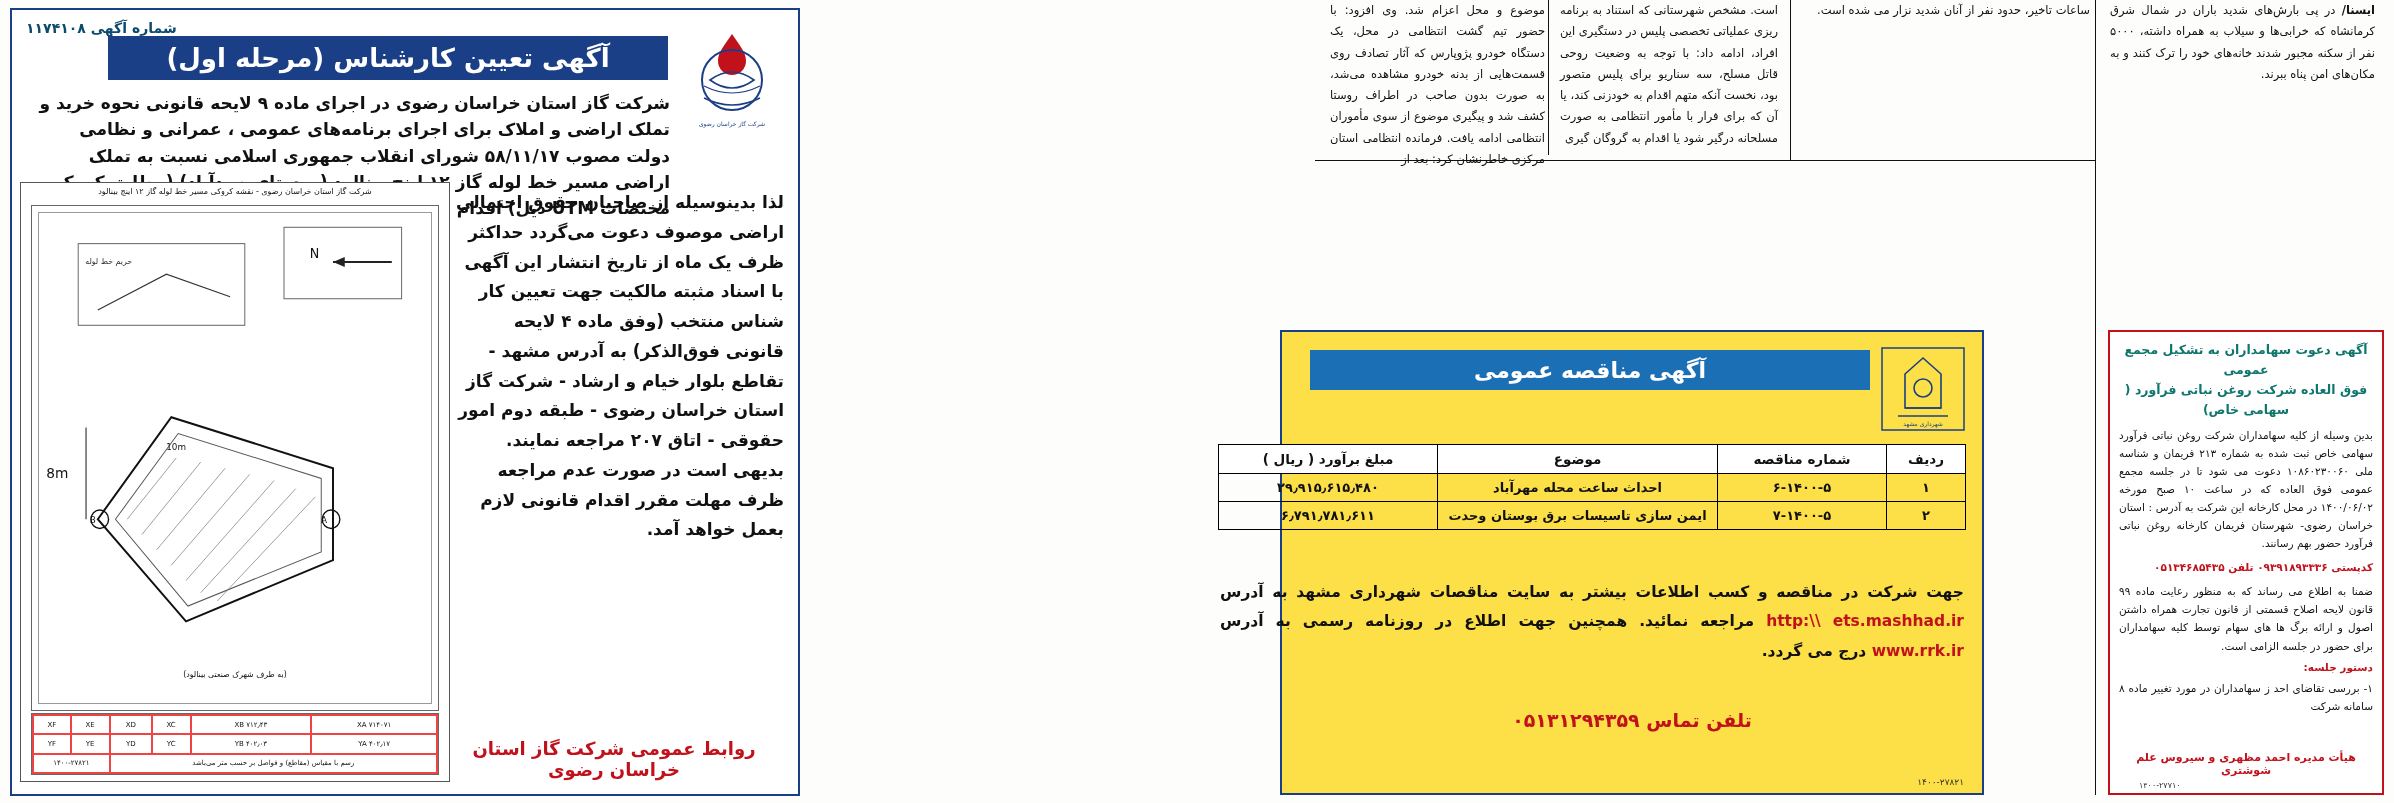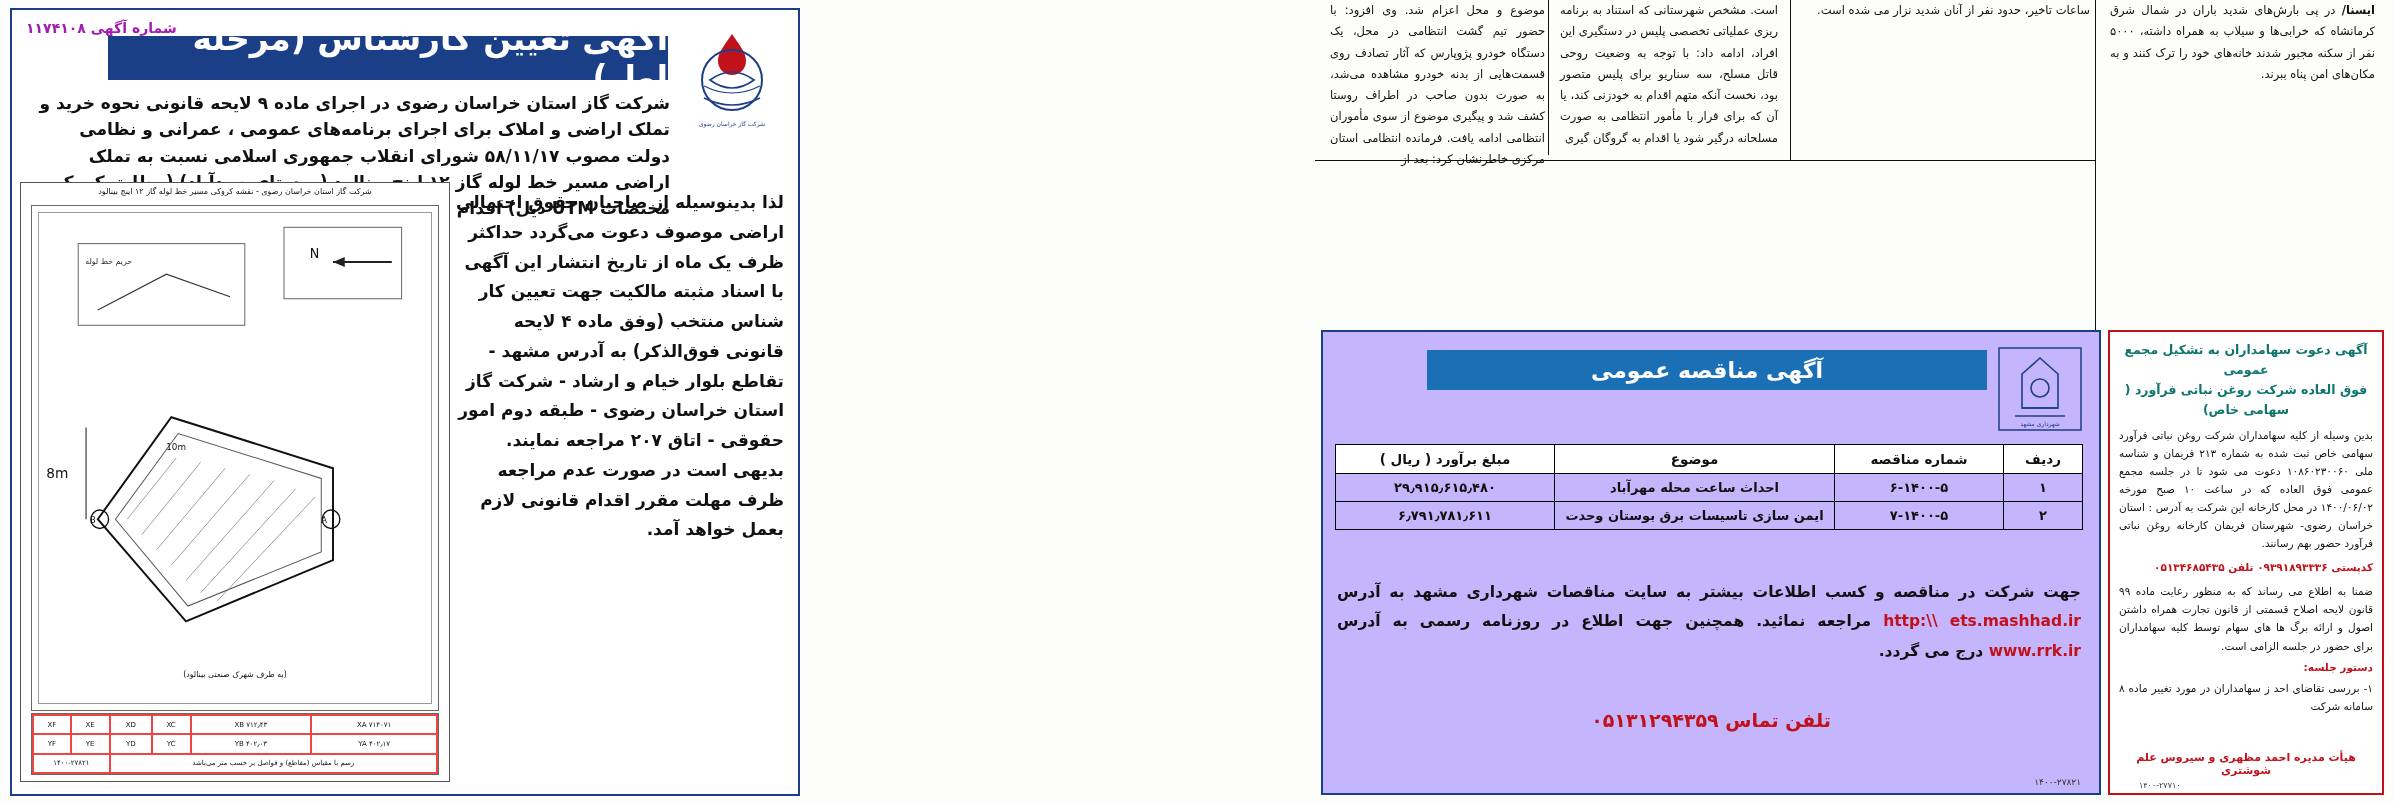--- a/index.html
+++ b/index.html
@@ -16,30 +16,30 @@
   
   .rtl{direction:rtl;text-align:right;}
   .bold{font-weight:bold;}
 
   
   .ad-gas{
     position:absolute;left:10px;top:8px;width:790px;height:788px;
     border:2px solid #1b3f87;background:#fff;box-sizing:border-box;
   }
   .ad-gas .code{
-    position:absolute;top:10px;left:14px;font-size:14px;font-weight:bold;color:#a21caf;
+    position:absolute;top:10px;left:14px;font-size:14px;font-weight:bold;color:#0c4a6e;
     direction:rtl;
   }
   .ad-gas .logo{
     position:absolute;top:18px;right:14px;width:104px;height:104px;
   }
   .ad-gas .title-bar{
     position:absolute;top:26px;right:130px;width:560px;height:44px;
     background:#1b3f87;color:#fff;display:flex;align-items:center;justify-content:center;
-    font-size:33px;font-weight:bold;
+    font-size:26px;font-weight:bold;
   }
   .ad-gas .intro{
     position:absolute;top:80px;right:128px;width:640px;
     font-size:17px;font-weight:bold;line-height:1.55;color:#111;
   }
   .ad-gas .blueprint{
     position:absolute;left:8px;top:172px;width:430px;height:600px;
     border:1px solid #555;background:#fff;box-sizing:border-box;overflow:hidden;
   }
   .ad-gas .body-text{
@@ -66,22 +66,22 @@
   }
   .news-col1{left:1560px;top:0;width:218px;}
   .news-col2{left:1330px;top:0;width:215px;}
   .news-col3{left:1800px;top:0;width:290px;}
   .news-col4{left:2110px;top:0;width:265px;}
   .rule-h{position:absolute;background:#111;height:1px;}
   .rule-v{position:absolute;background:#111;width:1px;}
 
   
   .ad-tender{
-    position:absolute;left:1321px;top:330px;width:780px;height:465px;
-    border:2px solid #1b3f87;background:#c4b5fd;box-sizing:border-box;
+    position:absolute;left:1280px;top:330px;width:704px;height:465px;
+    border:2px solid #1b3f87;background:#fde047;box-sizing:border-box;
   }
   .ad-tender .logo{position:absolute;top:14px;right:16px;width:86px;height:86px;}
   .ad-tender .title-bar{
     position:absolute;top:18px;right:112px;width:560px;height:40px;
     background:#1b6fb5;color:#fff;display:flex;align-items:center;justify-content:center;
     font-size:22px;font-weight:bold;
   }
   .ad-tender table.t{
     position:absolute;top:112px;right:16px;width:748px;border-collapse:collapse;
     direction:rtl;font-size:13px;
@@ -142,20 +142,21 @@
         <text x="52" y="98" font-size="6" text-anchor="middle" fill="#1b3f87">شرکت گاز خراسان رضوی</text>
       </svg>
     </div>
 
     <div class="title-bar">آگهی تعیین کارشناس (مرحله اول)</div>
 
     <div class="intro rtl">شرکت گاز استان خراسان رضوی در اجرای ماده ۹ لایحه قانونی نحوه خرید و تملک اراضی و املاک برای اجرای برنامه‌های عمومی ، عمرانی و نظامی دولت مصوب ۵۸/۱۱/۱۷ شورای انقلاب جمهوری اسلامی نسبت به تملک اراضی مسیر خط لوله گاز ۱۲ اینچ بینالود (روستای صیدآباد) (مطابق کروکی و مختصات UTM ذیل) اقدام نموده است.</div>
 
     <div class="body-text rtl">لذا بدینوسیله از صاحبان حقوق احتمالی اراضی موصوف دعوت می‌گردد حداکثر ظرف یک ماه از تاریخ انتشار این آگهی  با اسناد مثبته مالکیت جهت تعیین کار شناس منتخب (وفق ماده ۴ لایحه قانونی فوق‌الذکر) به آدرس مشهد - تقاطع بلوار خیام و ارشاد - شرکت گاز استان خراسان رضوی - طبقه دوم امور حقوقی - اتاق ۲۰۷ مراجعه نمایند. بدیهی است در صورت عدم مراجعه ظرف مهلت مقرر اقدام قانونی لازم بعمل خواهد آمد.</div>
 
+    <div class="footer-red">روابط عمومی شرکت گاز استان خراسان رضوی</div>
 
     <div class="blueprint">
       <div class="bp-head">شرکت گاز استان خراسان رضوی - نقشه کروکی مسیر خط لوله گاز ۱۲ اینچ بینالود</div>
 
       <div class="bp-frame">
         <div class="bp-inner">
           <svg viewBox="0 0 400 480" width="100%" height="100%" preserveAspectRatio="none" aria-hidden="true">
 
             <rect x="250" y="14" width="120" height="70" fill="none" stroke="#666" stroke-width="1"></rect>
             <line x1="360" y1="48" x2="300" y2="48" stroke="#222" stroke-width="2"></line>

